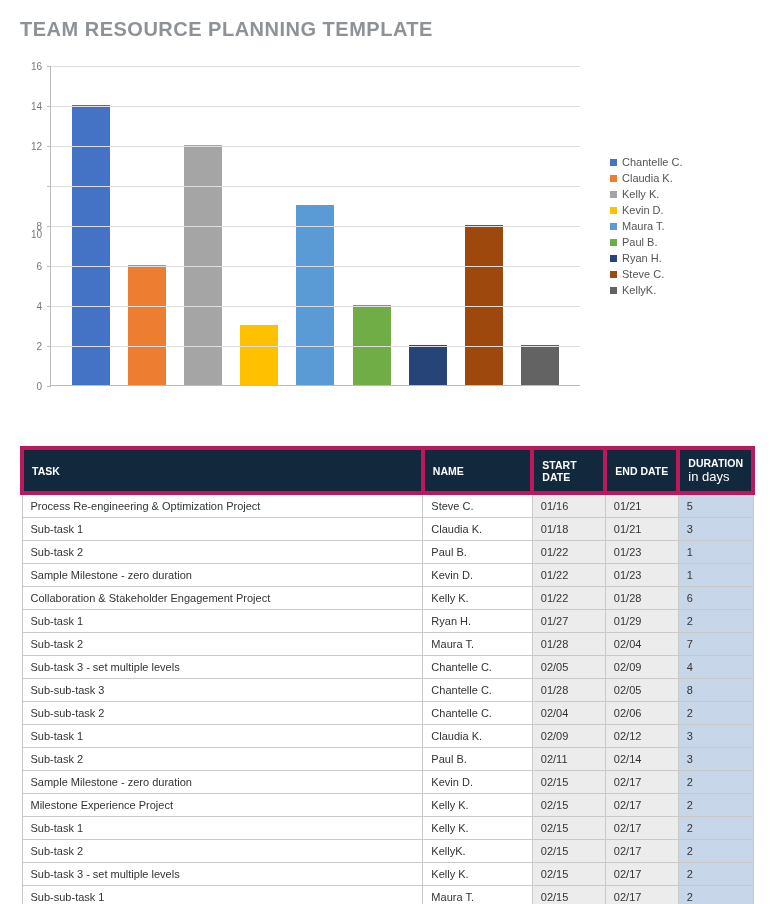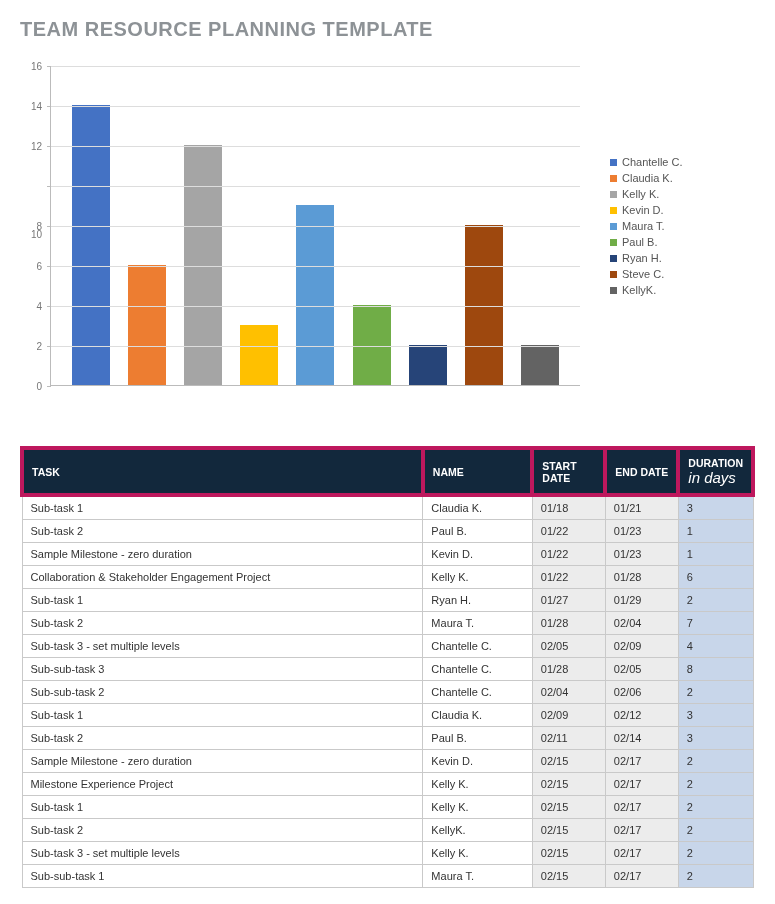--- a/index.html
+++ b/index.html
@@ -108,22 +108,21 @@
       text-align: left;
       padding: 7px 8px;
       font-weight: bold;
       border: 4px solid #be185d;
       text-transform: uppercase;
       font-size: 10.5px;
     }
     thead th .sub {
       text-transform: none;
       font-weight: normal;
-      font-size: 15px;
-      font-style: italic;
+      font-size: 13px;
     }
     tbody td {
       border: 1px solid #c9c9c9;
       padding: 5px 8px;
       color: #333;
       background: #fff;
     }
     tbody td.date-col {
       background: #ececec;
     }
@@ -248,20 +247,27 @@
     <tr>
       <th class="col-task">TASK</th>
       <th class="col-name">NAME</th>
       <th class="col-start">START DATE</th>
       <th class="col-end">END DATE</th>
       <th class="col-dur"><span>DURATION</span> <span class="sub">in days</span></th>
     </tr>
   </thead>
   <tbody id="table-body">
       <tr>
+        <td>Process Re-engineering &amp; Optimization Project</td>
+        <td>Steve C.</td>
+        <td class="date-col">01/16</td>
+        <td class="date-col">01/21</td>
+        <td class="dur-col">5</td>
+      </tr>
+      <tr>
         <td>Sub-task 1</td>
         <td>Claudia K.</td>
         <td class="date-col">01/18</td>
         <td class="date-col">01/21</td>
         <td class="dur-col">3</td>
       </tr>
       <tr>
         <td>Sub-task 2</td>
         <td>Paul B.</td>
         <td class="date-col">01/22</td>

